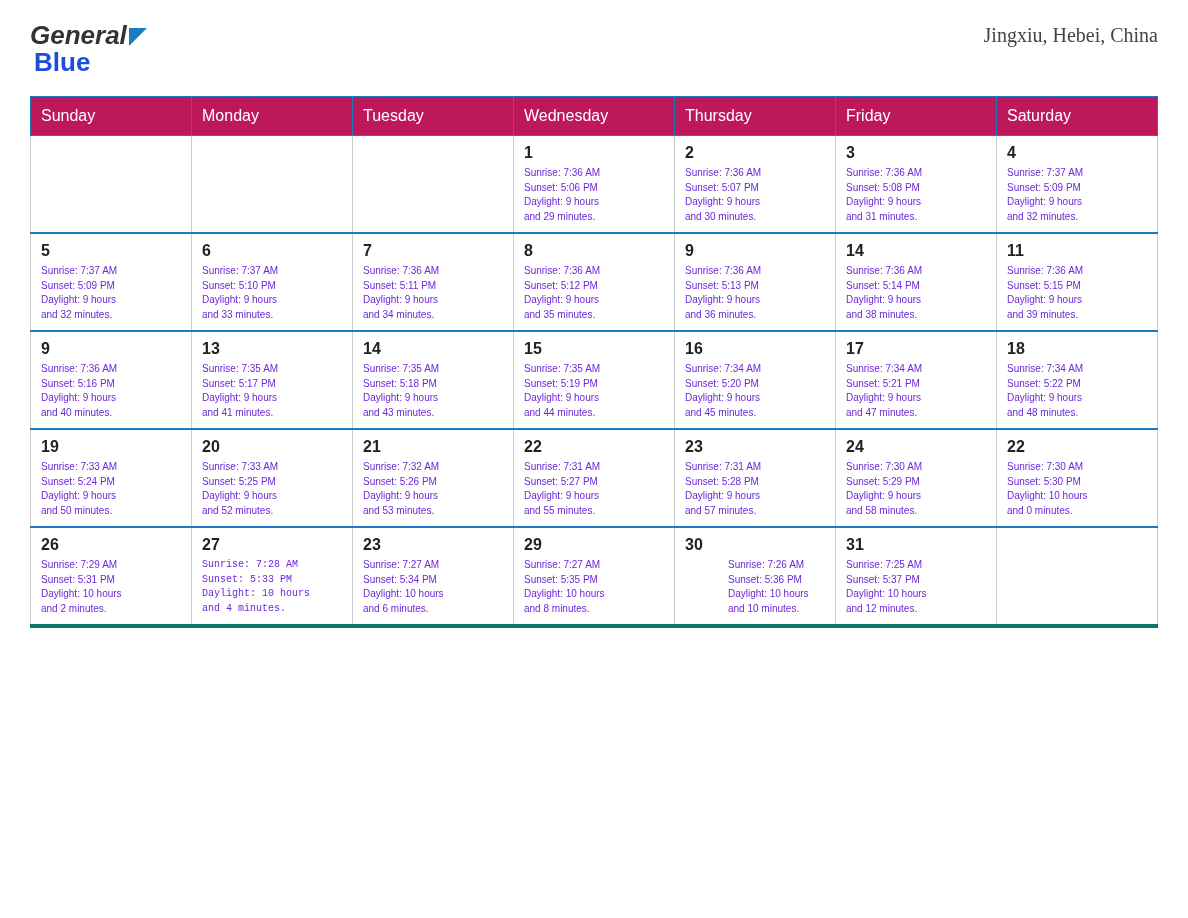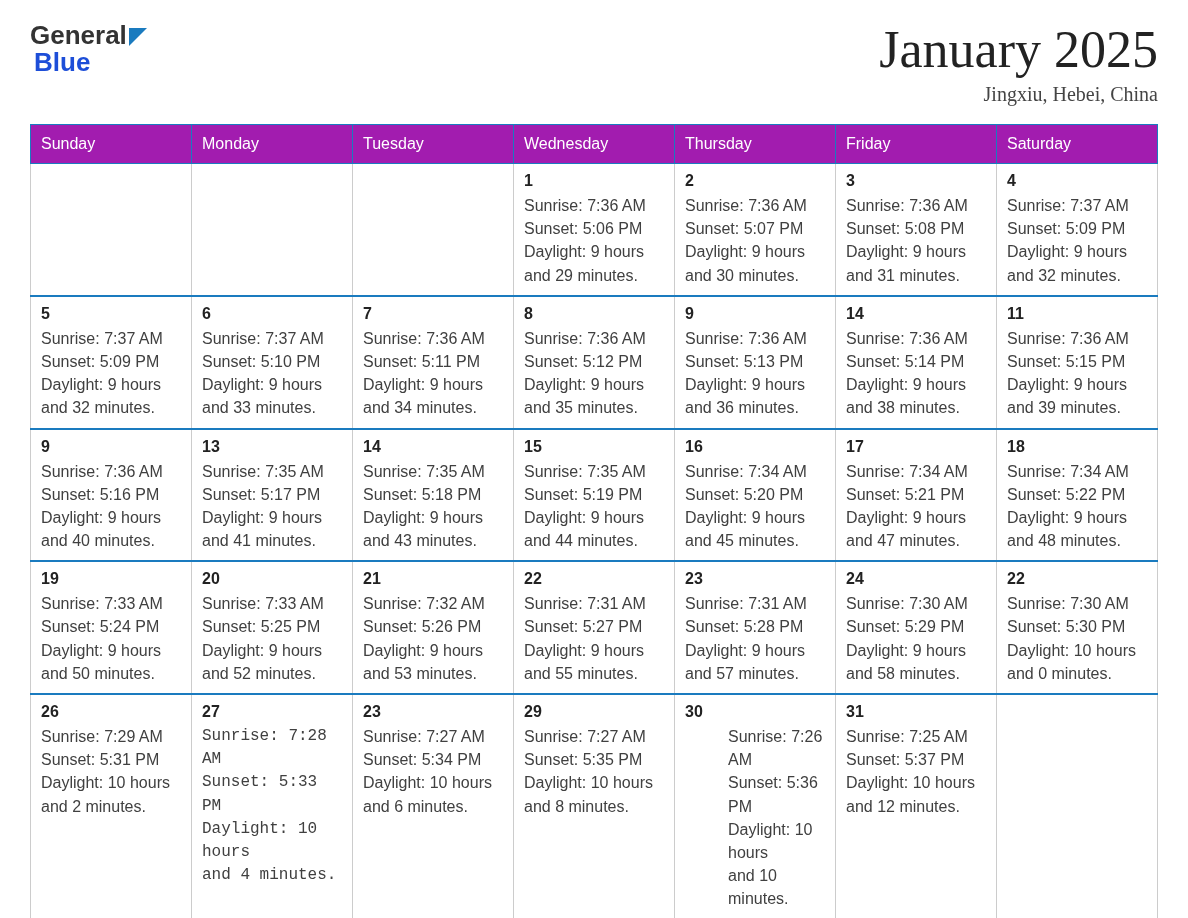--- a/index.html
+++ b/index.html
@@ -31,20 +31,21 @@
       margin-top: -4px;
       margin-left: 4px;
     }
     .logo-block {
       display: flex;
       flex-direction: column;
     }
     .logo-row1 {
       display: flex;
       align-items: center;
+      font-style: italic;
     }
     .title-block {
       text-align: right;
     }
     .calendar-title {
       font-size: 52px;
       font-weight: normal;
       color: #222;
       font-family: Georgia, serif;
     }
@@ -52,21 +53,21 @@
       font-size: 20px;
       color: #444;
       font-family: Georgia, serif;
       margin-top: 4px;
     }
     table {
       width: 100%;
       border-collapse: collapse;
     }
     thead tr th {
-      background-color: #a21caf;
+      background-color: #be185d;
       color: #fff;
       font-size: 16px;
       font-weight: normal;
       padding: 10px 10px;
       text-align: left;
       border: 1px solid #1a7bbf;
     }
     tbody tr td {
       vertical-align: top;
       border: 1px solid #ccc;
@@ -78,22 +79,22 @@
     tbody tr {
       border-bottom: 2px solid #1a7bbf;
     }
     .day-number {
       font-size: 16px;
       font-weight: bold;
       color: #222;
       margin-bottom: 4px;
     }
     .day-info {
-      font-size: 16px;
-      color: #404040;
+      font-size: 10px;
+      color: #6d28d9;
       line-height: 1.45;
     }
     .empty-cell {
       background: #fff;
     }
     tbody tr:last-child {
       border-bottom: 4px solid #0f766e;
     }
   </style>
 </head>
@@ -107,21 +108,20 @@
         <svg width="18" height="18" viewBox="0 0 18 18">
           <polygon points="0,0 18,0 0,18" fill="#1a7bbf"></polygon>
         </svg>
       </span>
     </div>
     <div>
       <span class="logo-blue">Blue</span>
     </div>
   </div>
   <div class="title-block">
-    <div class="calendar-title">January 2025</div>
     <div class="calendar-subtitle">Jingxiu, Hebei, China</div>
   </div>
 </div>
 
 <table>
   <thead>
     <tr>
       <th>Sunday</th>
       <th>Monday</th>
       <th>Tuesday</th>

